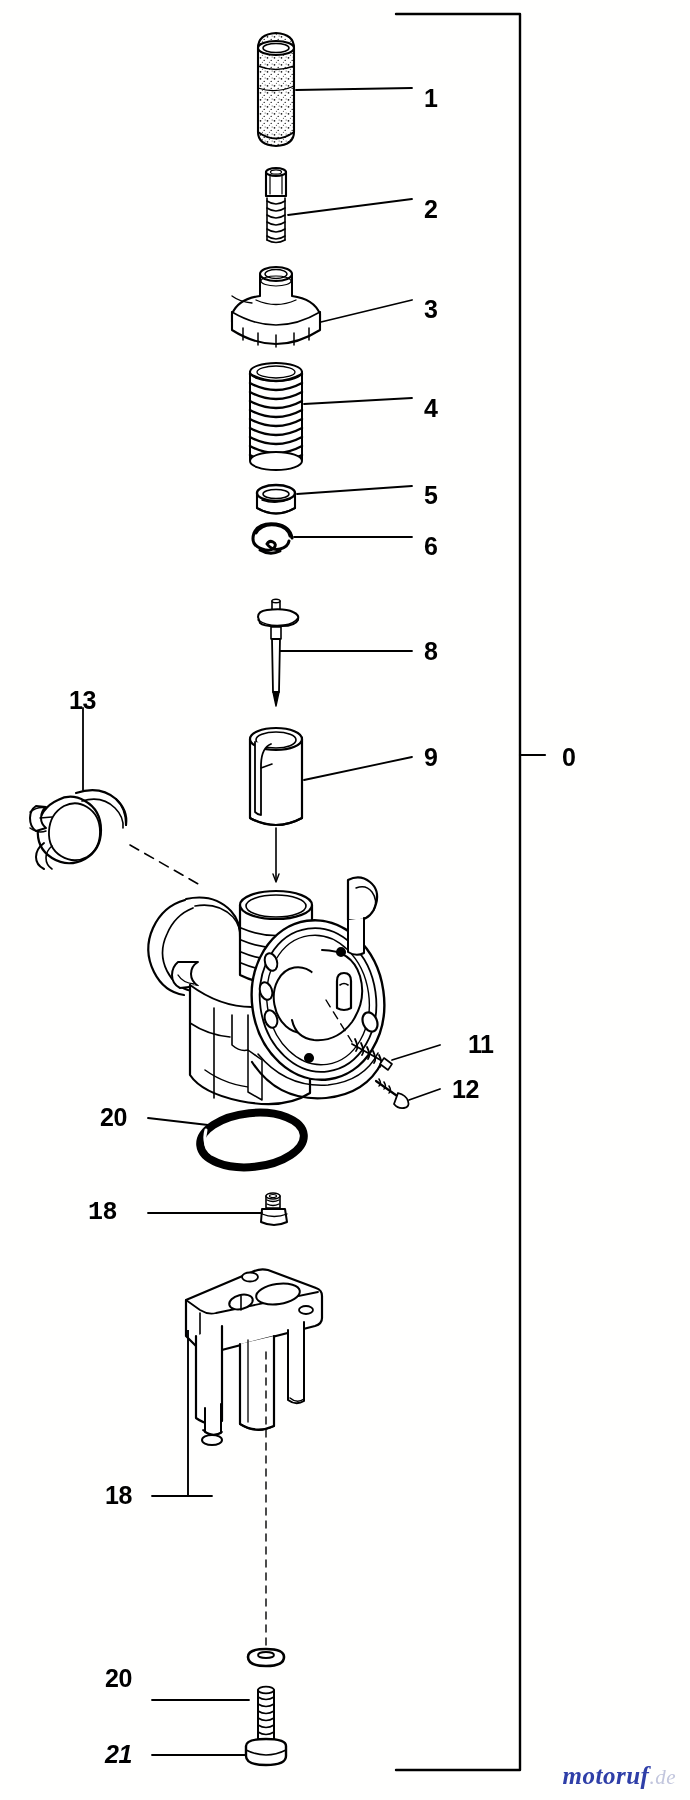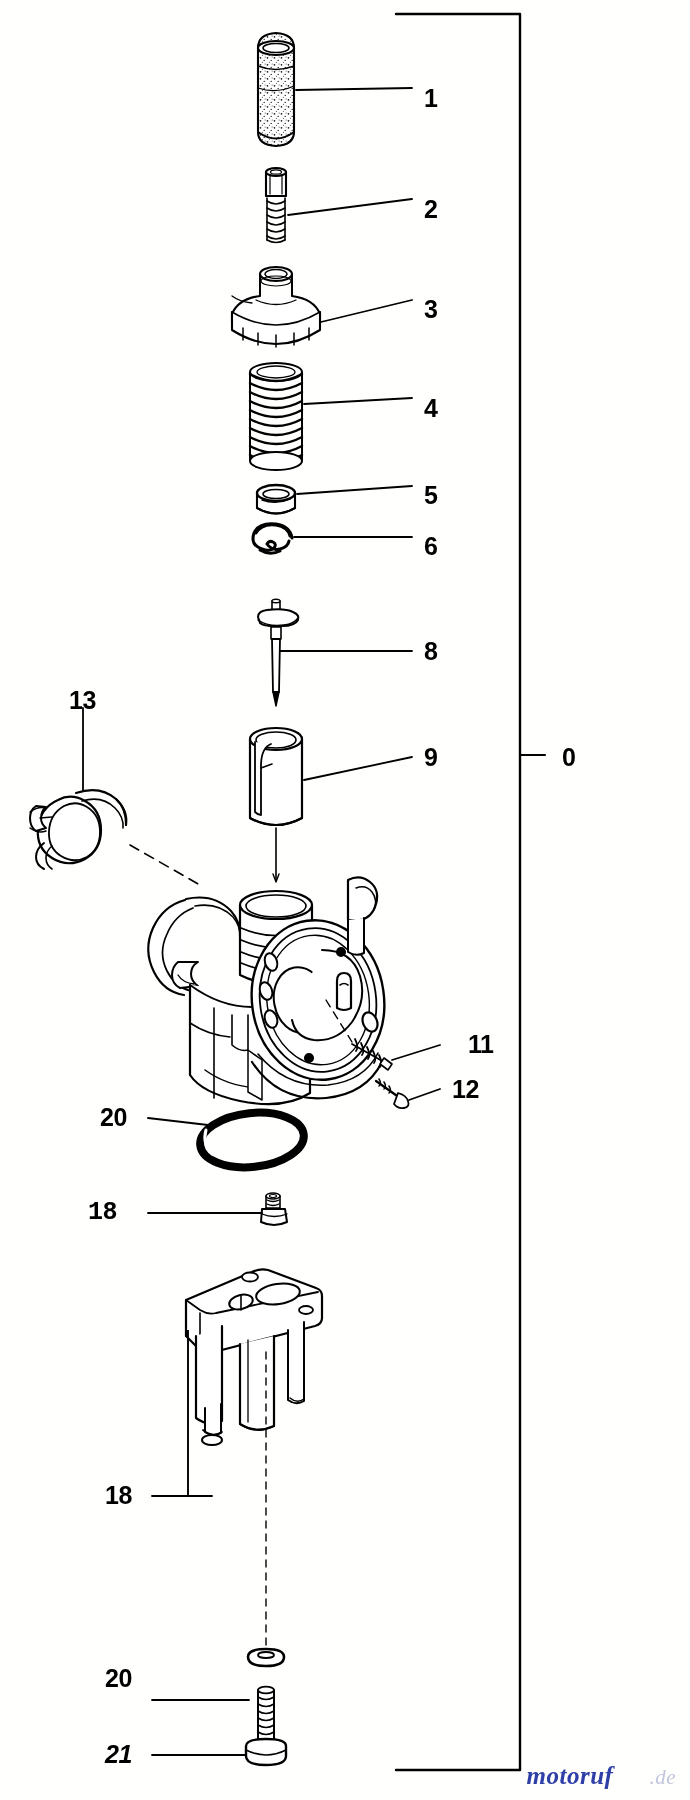--- a/index.html
+++ b/index.html
@@ -47,21 +47,20 @@
     font-style: italic;
     font-weight: bold;
     color: #2f3fa8;
     letter-spacing: 0.5px;
     white-space: nowrap;
   }
   #watermark .suffix {
     color: #c2c6dd;
     font-weight: normal;
     font-size: 21px;
-    margin-left: 36px;
   }
 </style>
 </head>
 <body>
 
 <div id="page">
 
   <svg id="diagram" viewBox="0 0 690 1800" xmlns="http://www.w3.org/2000/svg">
     <defs>
       <pattern id="speckle" width="7" height="7" patternUnits="userSpaceOnUse">

